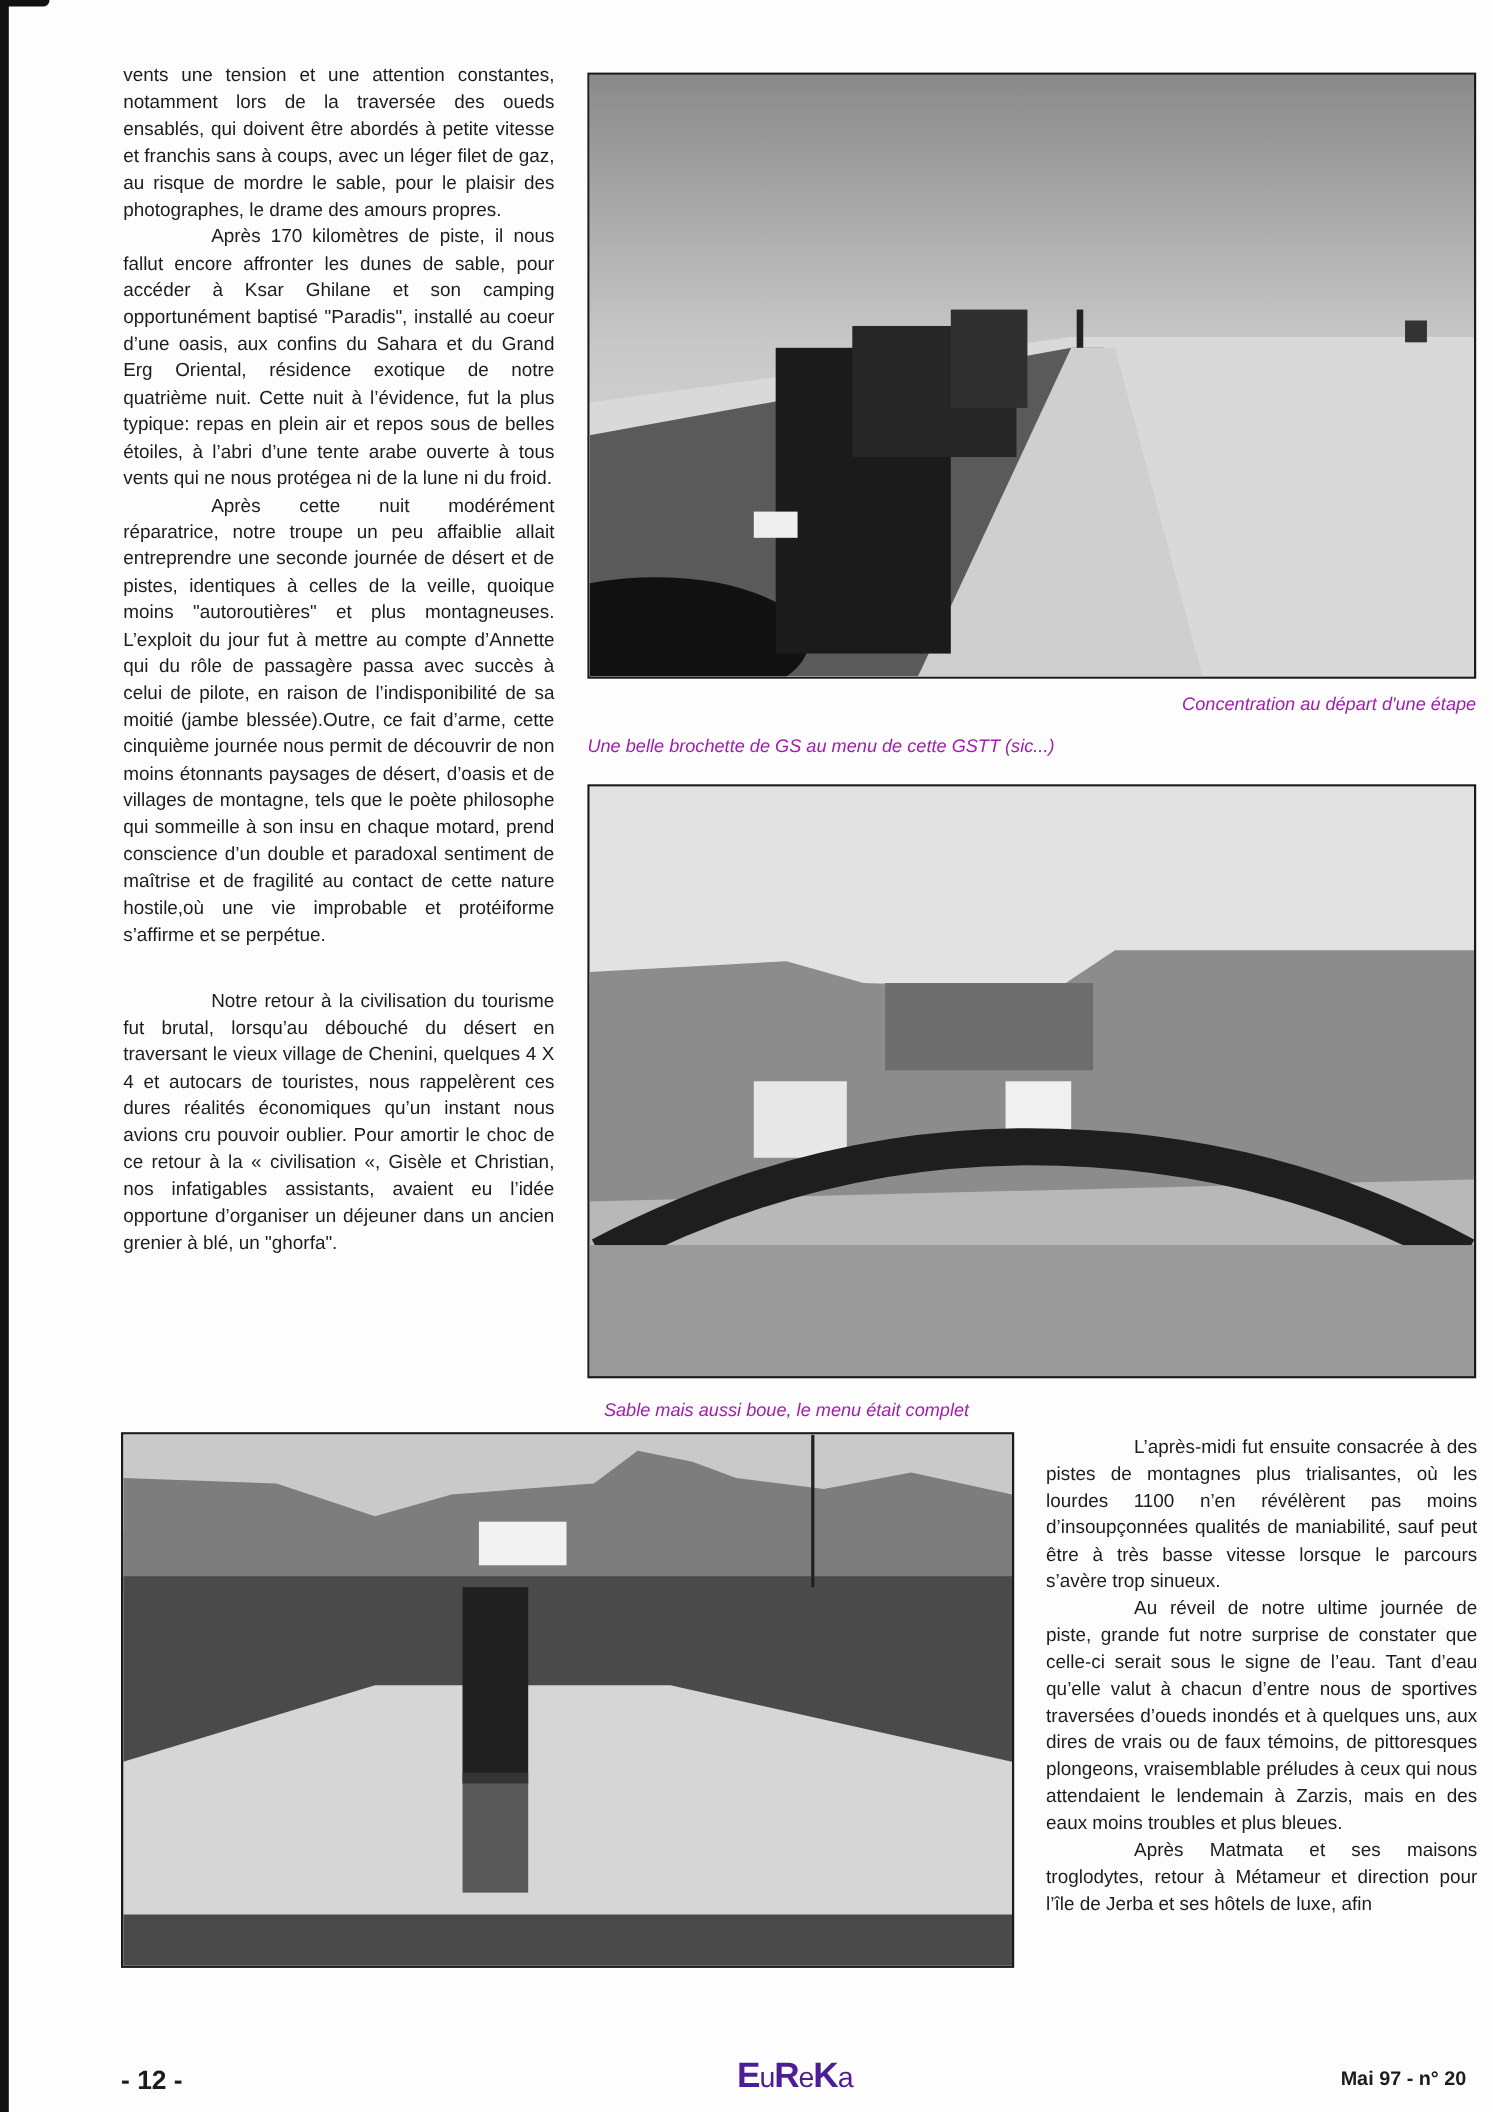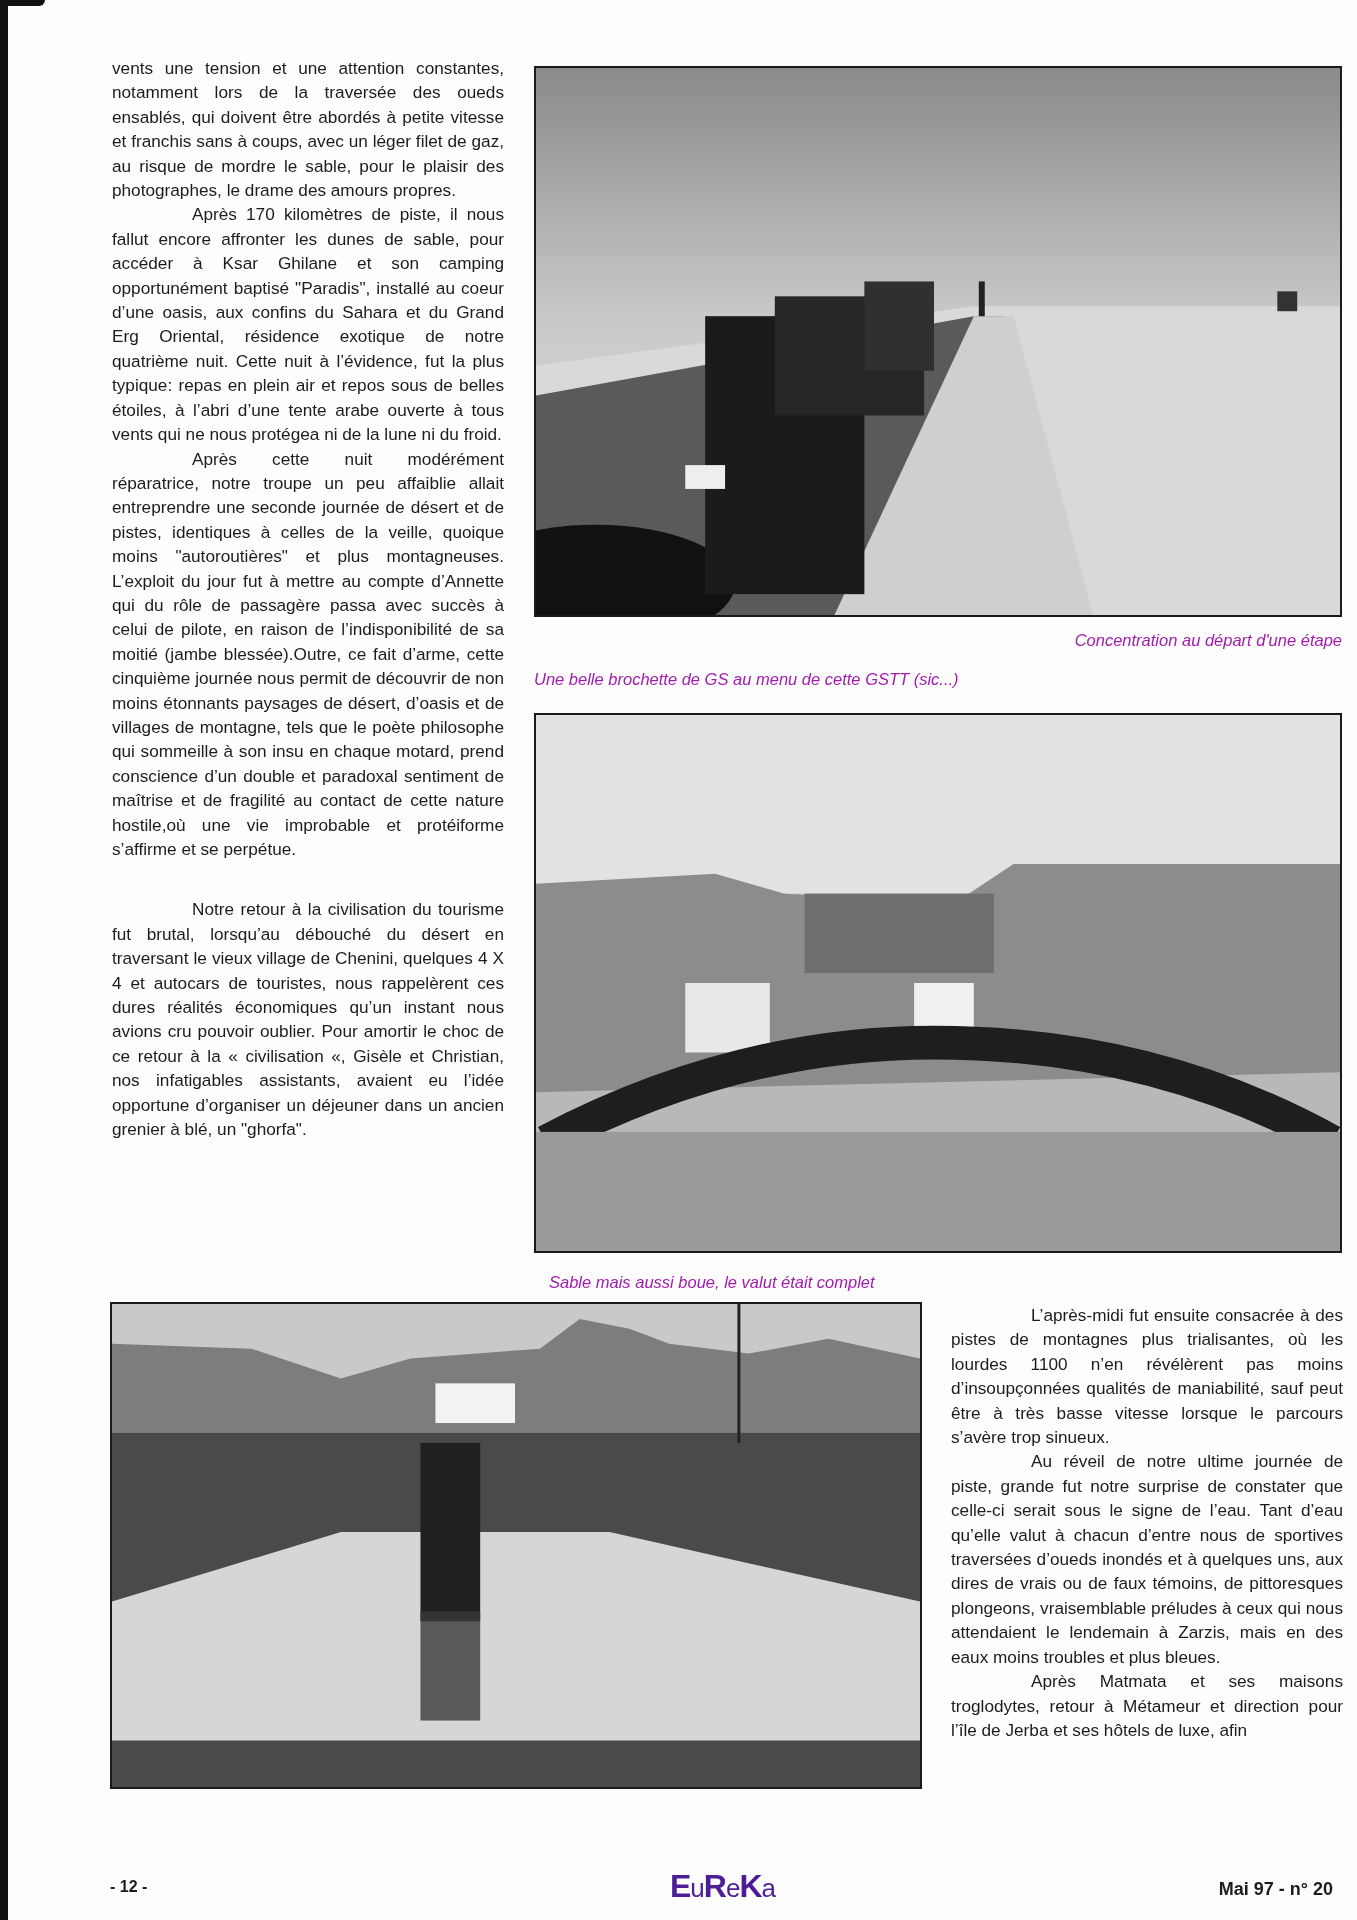--- a/index.html
+++ b/index.html
@@ -23,21 +23,21 @@
   .photo svg { width: 100%; height: 100%; display: block; }
   .photo-1 { left: 534px; top: 66px; width: 808px; height: 551px; }
   .photo-2 { left: 534px; top: 713px; width: 808px; height: 540px; }
   .photo-3 { left: 110px; top: 1302px; width: 812px; height: 487px; }
 
   .caption { position: absolute; font-style: italic; font-size: 16.5px; color: #a21caf; white-space: nowrap; }
   .cap-1 { right: 15px; top: 631px; }
   .cap-2 { left: 534px; top: 670px; }
   .cap-3 { left: 549px; top: 1273px; }
 
-  .footer-page { position: absolute; left: 110px; top: 1878px; font-weight: bold; font-size: 16px; }
+  .footer-page { position: absolute; left: 110px; top: 1878px; font-weight: bold; font-size: 24px; }
   .footer-logo { position: absolute; left: 670px; top: 1868px; font-weight: bold; font-size: 32px; color: #4c1d95; letter-spacing: -1px; }
   .footer-logo .lc { font-weight: normal; font-size: 26px; }
   .footer-issue { position: absolute; right: 24px; top: 1879px; font-weight: bold; font-size: 18px; }
 </style>
 </head>
 <body>
 
 <div class="edge-left"></div>
 <div class="edge-top"></div>
 
@@ -78,21 +78,21 @@
     <rect width="808" height="540" fill="#b8b8b8"></rect>
     <rect width="808" height="180" fill="#e2e2e2"></rect>
     <polygon points="0,170 180,160 250,180 420,190 480,150 808,150 808,360 0,380" fill="#8c8c8c"></polygon>
     <rect x="270" y="180" width="190" height="80" fill="#6e6e6e"></rect>
     <rect x="150" y="270" width="85" height="70" fill="#e8e8e8"></rect>
     <rect x="380" y="270" width="60" height="55" fill="#f0f0f0"></rect>
     <path d="M10,430 Q200,330 400,330 Q620,330 800,430" fill="none" stroke="#1e1e1e" stroke-width="34"></path>
     <rect x="0" y="420" width="808" height="120" fill="#9a9a9a"></rect>
   </svg>
 </div>
-<div class="caption cap-3">Sable mais aussi boue, le valut était complet</div>
+<div class="caption cap-3">Sable mais aussi boue, le menu était complet</div>
 
 <div class="photo photo-3">
   <svg viewBox="0 0 812 487" preserveAspectRatio="none">
     <rect width="812" height="487" fill="#6a6a6a"></rect>
     <rect width="812" height="90" fill="#c9c9c9"></rect>
     <polygon points="0,40 140,45 230,75 300,55 430,45 470,15 520,25 560,40 640,50 720,35 812,55 812,140 0,140" fill="#7d7d7d"></polygon>
     <rect x="0" y="130" width="812" height="360" fill="#4a4a4a"></rect>
     <rect x="325" y="80" width="80" height="40" fill="#f2f2f2"></rect>
     <polygon points="0,300 230,230 500,230 812,300 812,440 0,440" fill="#d6d6d6"></polygon>
     <rect x="310" y="140" width="60" height="180" fill="#202020"></rect>

